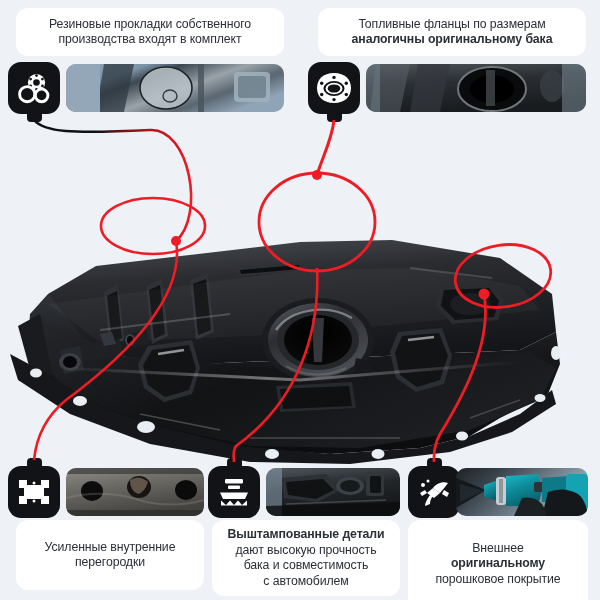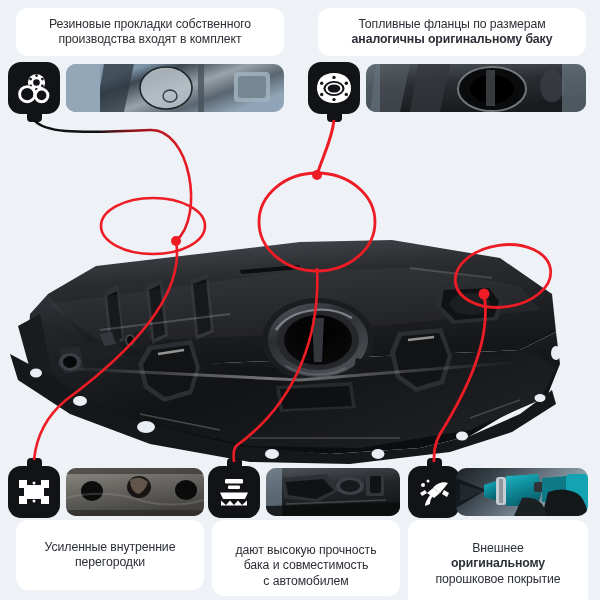--- a/index.html
+++ b/index.html
@@ -277,21 +277,21 @@
       <rect x="132" y="0" width="6" height="48" fill="#47525b" opacity="0.8"></rect>
       <rect x="168" y="8" width="36" height="30" rx="4" fill="#9fb0bd" opacity="0.9"></rect>
       <rect x="172" y="12" width="28" height="22" rx="3" fill="#6d7e8b" opacity="0.8"></rect>
       <rect x="0" y="0" width="34" height="48" fill="#93a7b9"></rect>
     </svg>
   </div>
 
   <div class="panel" id="panel-flanges">
     <p>
       <span class="n">Топливные фланцы по размерам</span><br>
-      <span class="b">аналогичны оригинальному баку</span>
+      <span class="b">аналогичны оригинальному бака</span>
     </p>
   </div>
 
   <div class="badge stem-down" id="badge-flanges">
     <span class="stem"></span>
     <svg width="36" height="32" viewBox="0 0 36 32" xmlns="http://www.w3.org/2000/svg">
       <path d="M18,1 C29,1 35,7.5 35,16 C35,24.5 29,31 18,31 C7,31 1,24.5 1,16 C1,7.5 7,1 18,1 Z" fill="#ffffff"></path>
       <ellipse cx="18" cy="16.5" rx="10.5" ry="7.6" fill="#111316"></ellipse>
       <ellipse cx="18" cy="16.5" rx="8.4" ry="5.8" fill="#ffffff"></ellipse>
       <ellipse cx="18" cy="16.5" rx="6.3" ry="4.1" fill="#111316"></ellipse>
@@ -393,21 +393,21 @@
       <ellipse cx="84" cy="18" rx="10" ry="6" fill="#171a1d"></ellipse>
       <rect x="100" y="4" width="18" height="24" rx="2" fill="#32373c"></rect>
       <rect x="104" y="8" width="11" height="17" rx="2" fill="#101214"></rect>
       <path d="M0,38 L134,34 L134,48 L0,48 Z" fill="#0b0c0d" opacity="0.8"></path>
       <path d="M20,36 L120,32" stroke="#9aa4ad" stroke-width="1.4" opacity="0.3"></path>
     </svg>
   </div>
 
   <div class="panel" id="panel-stamped">
     <p>
-      <br>
+      <span class="b">Выштампованные детали</span><br>
       <span class="n">дают высокую прочность</span><br>
       <span class="n">бака и совместимость</span><br>
       <span class="n">с автомобилем</span>
     </p>
   </div>
 
   <div class="badge stem-up" id="badge-coating">
     <span class="stem"></span>
     <svg width="32" height="30" viewBox="0 0 32 30" xmlns="http://www.w3.org/2000/svg">
       <path d="M30,6 C24,4 18,7 15,11 L22,16 C25,12 28,9 30,6 Z" fill="#ffffff"></path>

